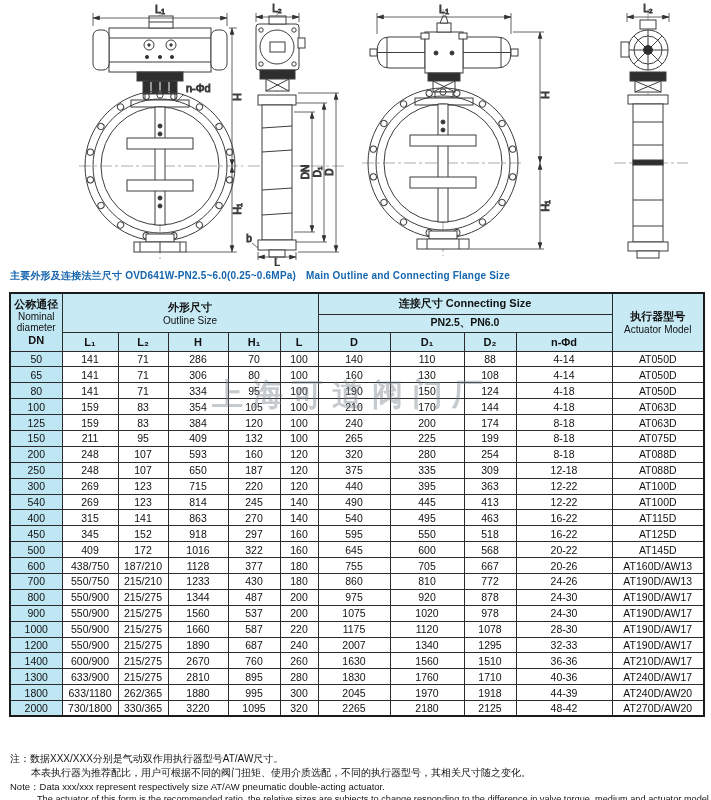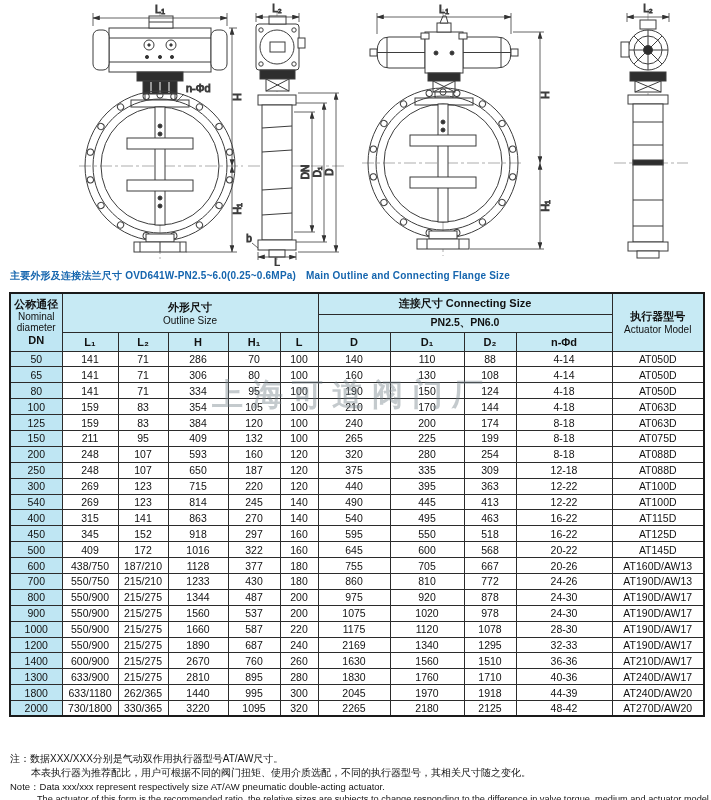--- a/index.html
+++ b/index.html
@@ -628,21 +628,21 @@
           <td>28-30</td>
           <td>AT190D/AW17</td>
         </tr>
         <tr>
           <td class="c-dn">1200</td>
           <td>550/900</td>
           <td>215/275</td>
           <td>1890</td>
           <td>687</td>
           <td>240</td>
-          <td>2169</td>
+          <td>2007</td>
           <td>1340</td>
           <td>1295</td>
           <td>32-33</td>
           <td>AT190D/AW17</td>
         </tr>
         <tr>
           <td class="c-dn">1400</td>
           <td>600/900</td>
           <td>215/275</td>
           <td>2670</td>
@@ -664,21 +664,21 @@
           <td>1830</td>
           <td>1760</td>
           <td>1710</td>
           <td>40-36</td>
           <td>AT240D/AW17</td>
         </tr>
         <tr>
           <td class="c-dn">1800</td>
           <td>633/1180</td>
           <td>262/365</td>
-          <td>1440</td>
+          <td>1880</td>
           <td>995</td>
           <td>300</td>
           <td>2045</td>
           <td>1970</td>
           <td>1918</td>
           <td>44-39</td>
           <td>AT240D/AW20</td>
         </tr>
         <tr>
           <td class="c-dn">2000</td>

